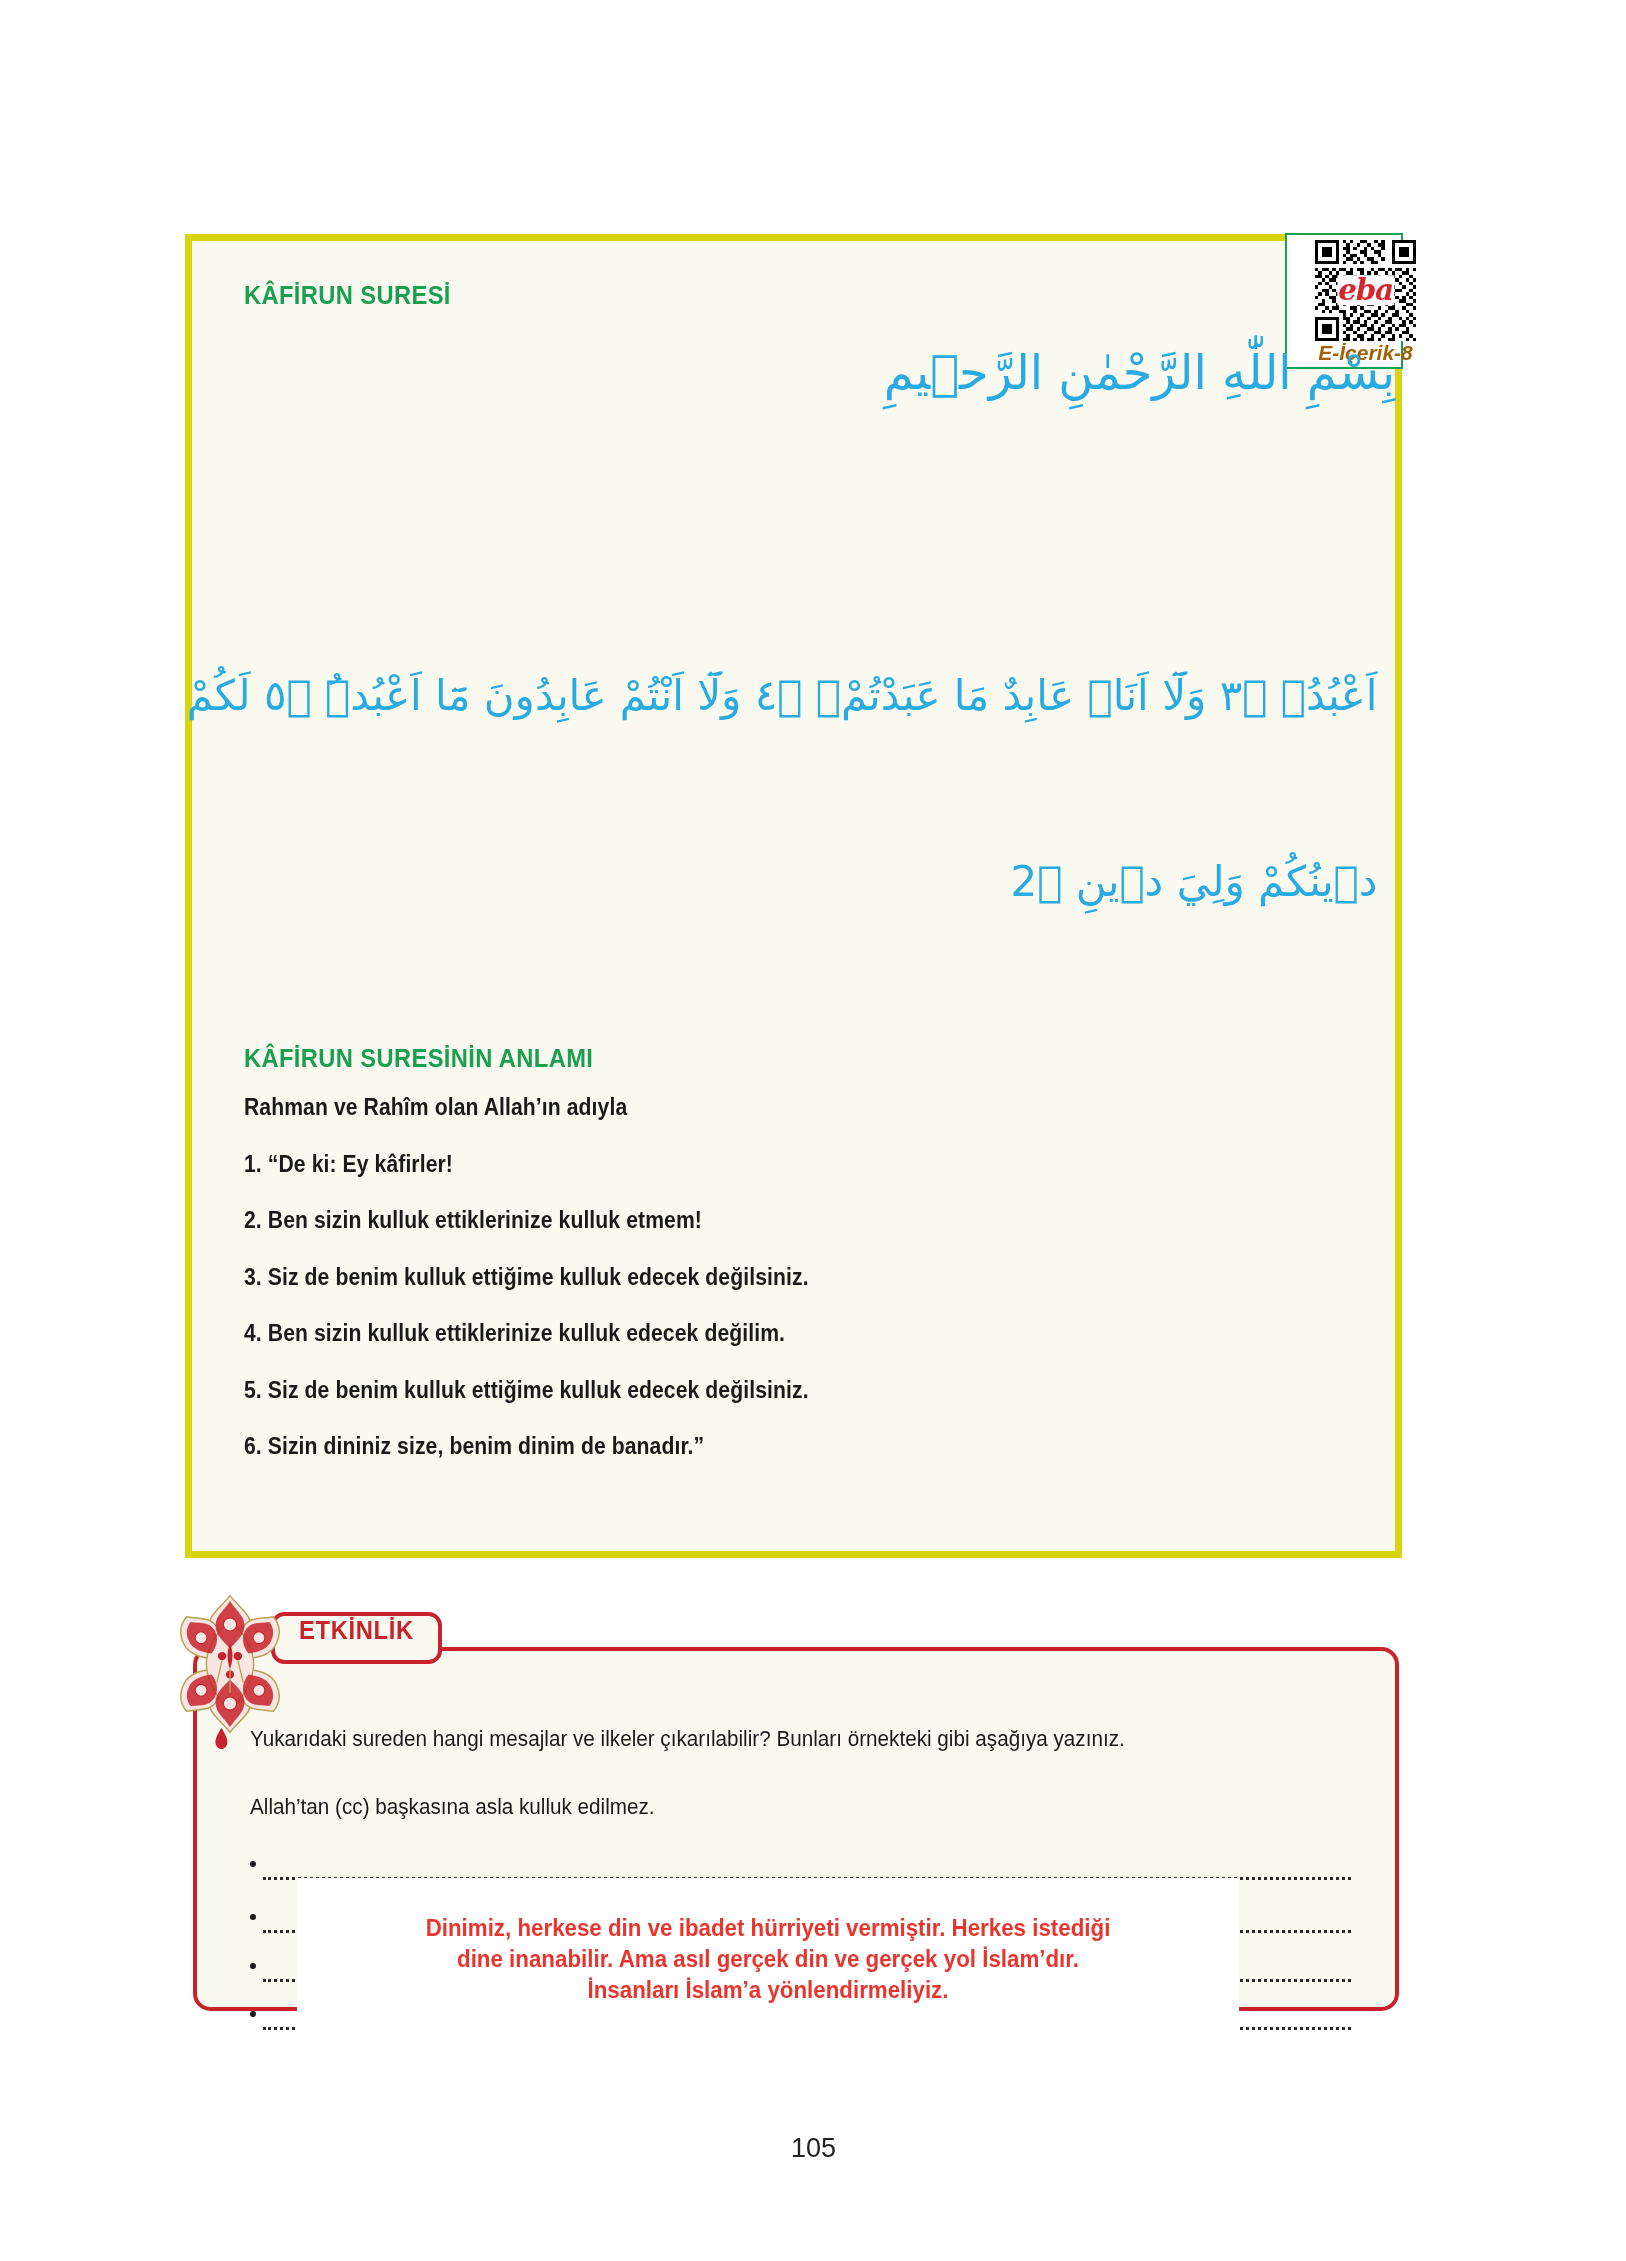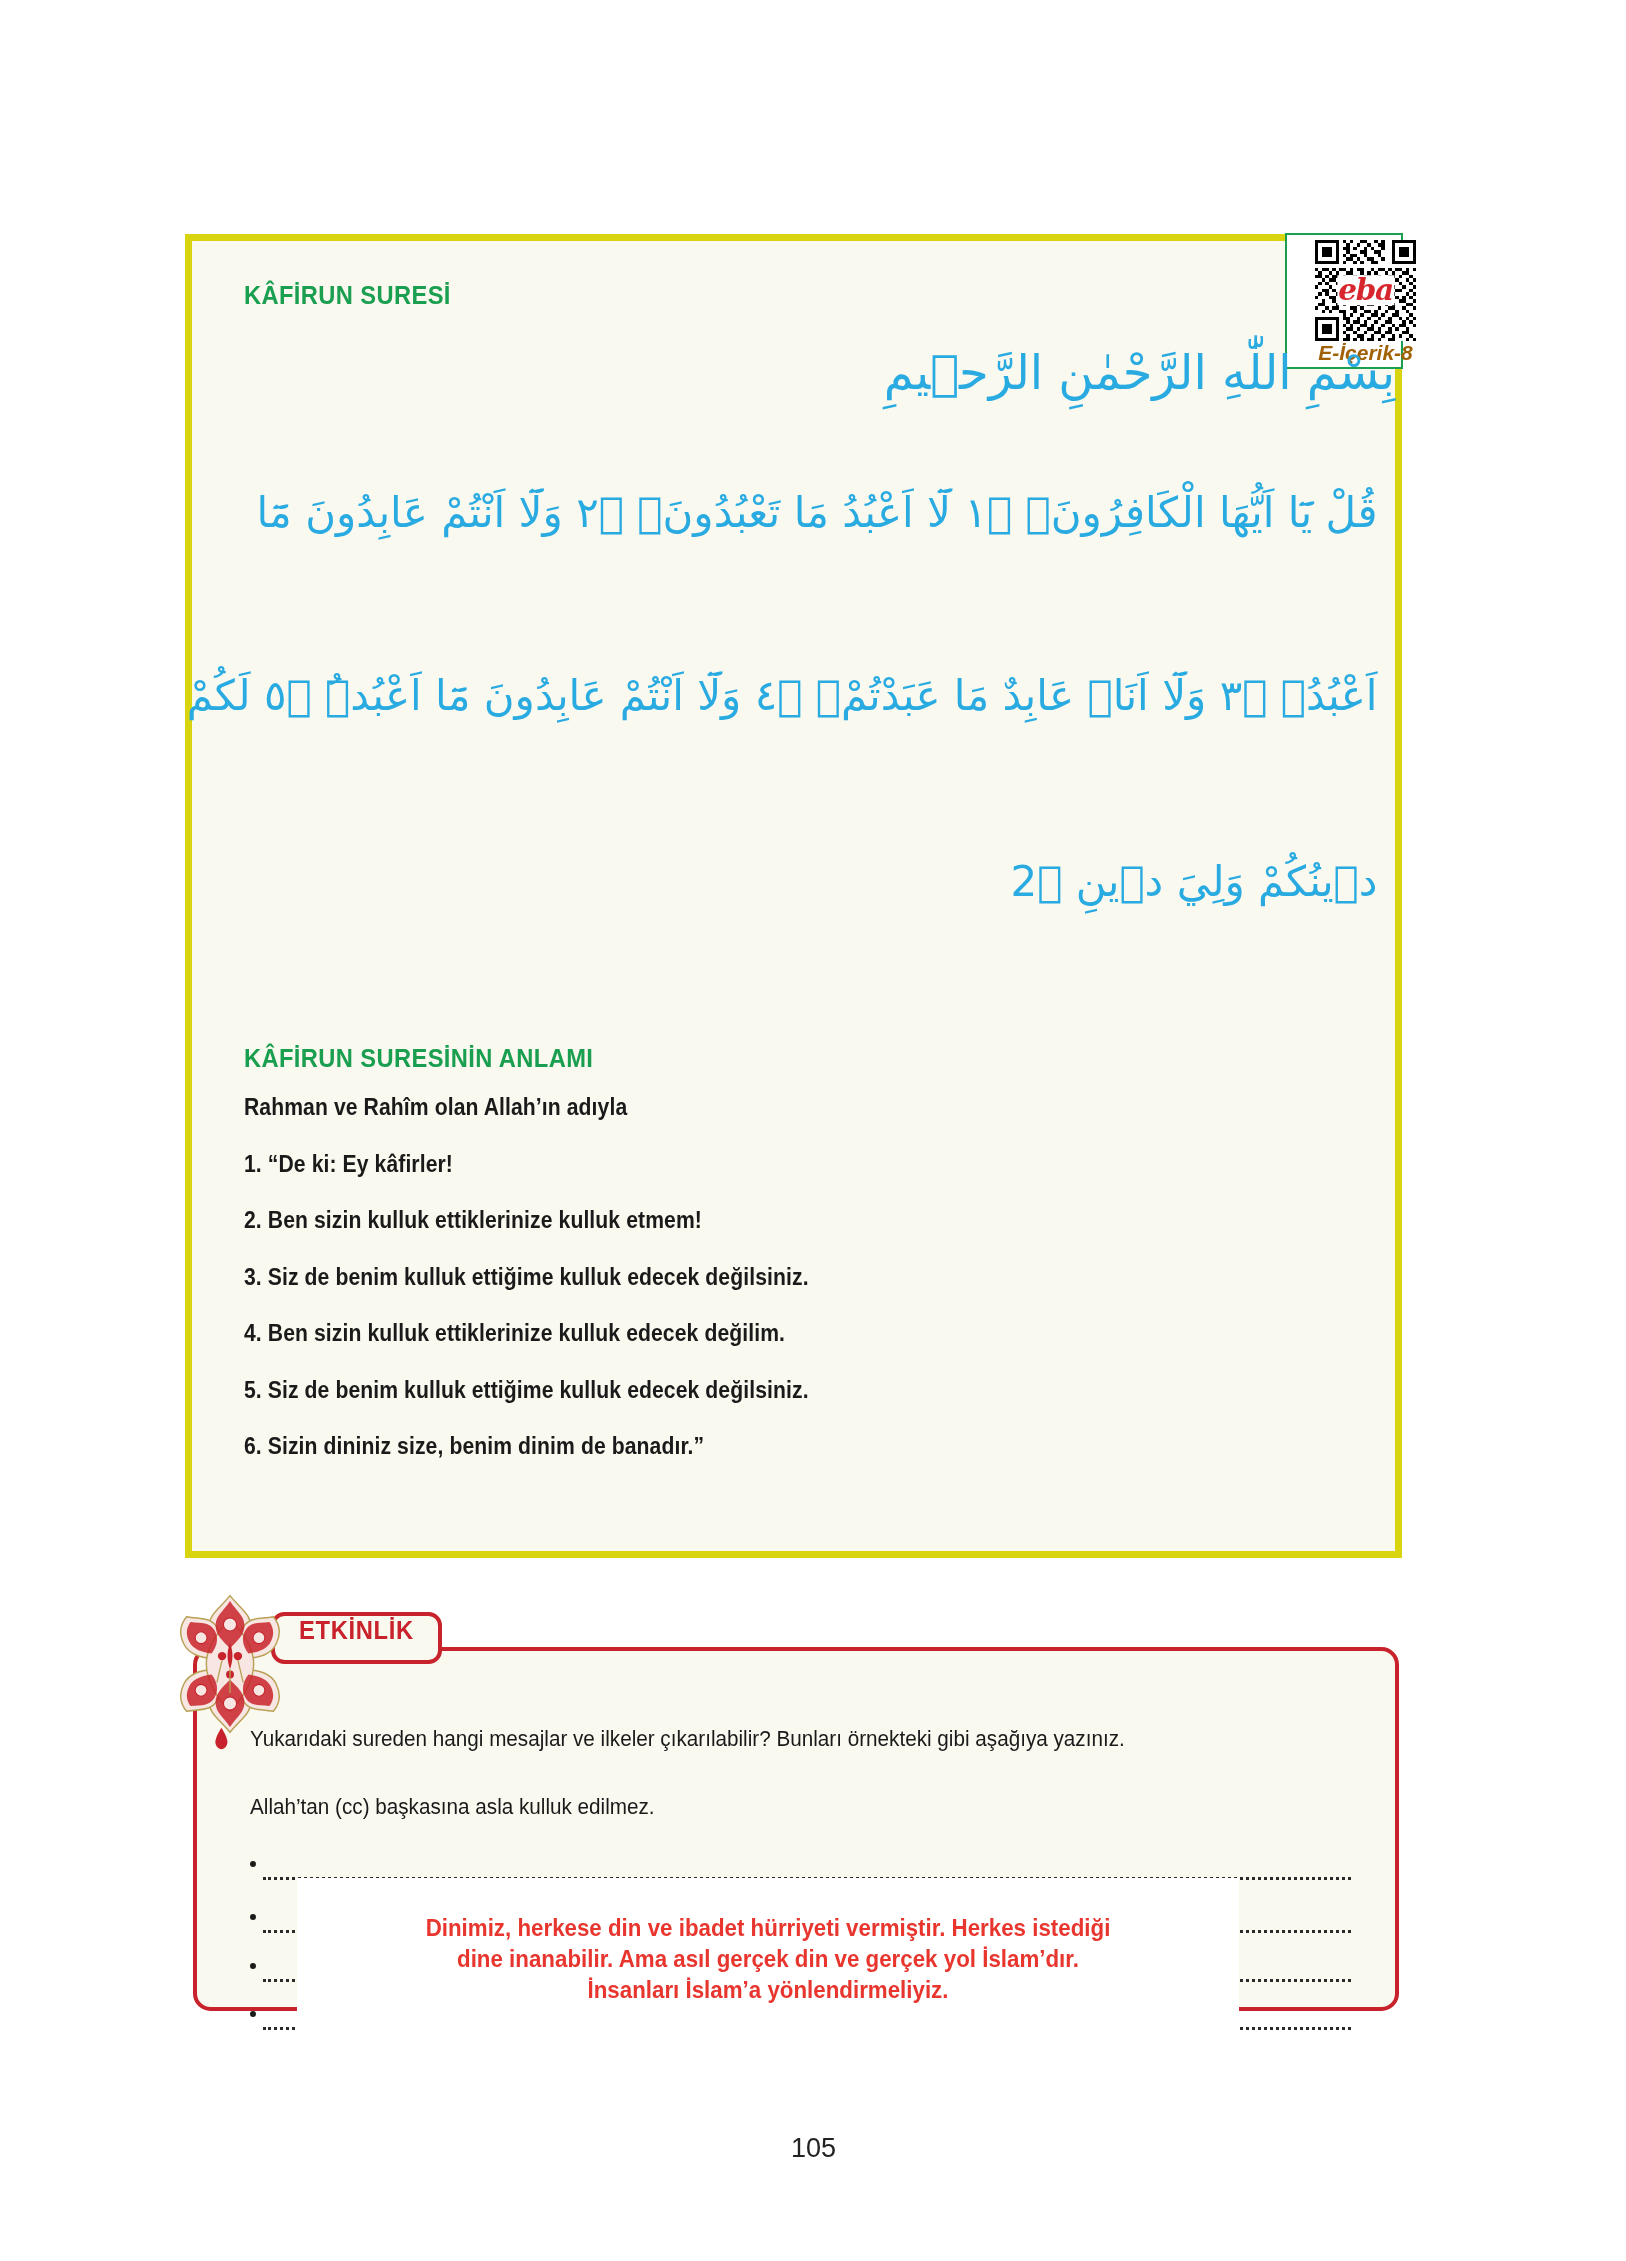--- a/index.html
+++ b/index.html
@@ -464,21 +464,20 @@
             <rect x="28" y="28" width="1" height="1"></rect>
         </g>
       </svg>
       <span id="eba-logo">eba</span>
     </div>
     <div id="qr-caption">E-İçerik-8</div>
   </div>
 
   <div id="basmala" class="arabic">بِسْمِ اللّٰهِ الرَّحْمٰنِ الرَّح۪يمِ</div>
 
-  <div id="aline1" class="ayah-line arabic">قُلْ يَٓا اَيُّهَا الْكَافِرُونَۙ ۝١ لَٓا اَعْبُدُ مَا تَعْبُدُونَۙ ۝٢ وَلَٓا اَنْتُمْ عَابِدُونَ مَٓا</div>
   <div id="aline2" class="ayah-line arabic">اَعْبُدُۚ ۝٣ وَلَٓا اَنَا۬ عَابِدٌ مَا عَبَدْتُمْۙ ۝٤ وَلَٓا اَنْتُمْ عَابِدُونَ مَٓا اَعْبُدُۜ ۝٥ لَكُمْ</div>
   <div id="aline3" class="ayah-line arabic">د۪ينُكُمْ وَلِيَ د۪ينِ ۝2</div>
 
   <div id="meaning-title" class="sec-title">KÂFİRUN SURESİNİN ANLAMI</div>
 
   <div id="translation">
     <p>Rahman ve Rahîm olan Allah’ın adıyla</p>
     <p>1. “De ki: Ey kâfirler!</p>
     <p>2. Ben sizin kulluk ettiklerinize kulluk etmem!</p>
     <p>3. Siz de benim kulluk ettiğime kulluk edecek değilsiniz.</p>

